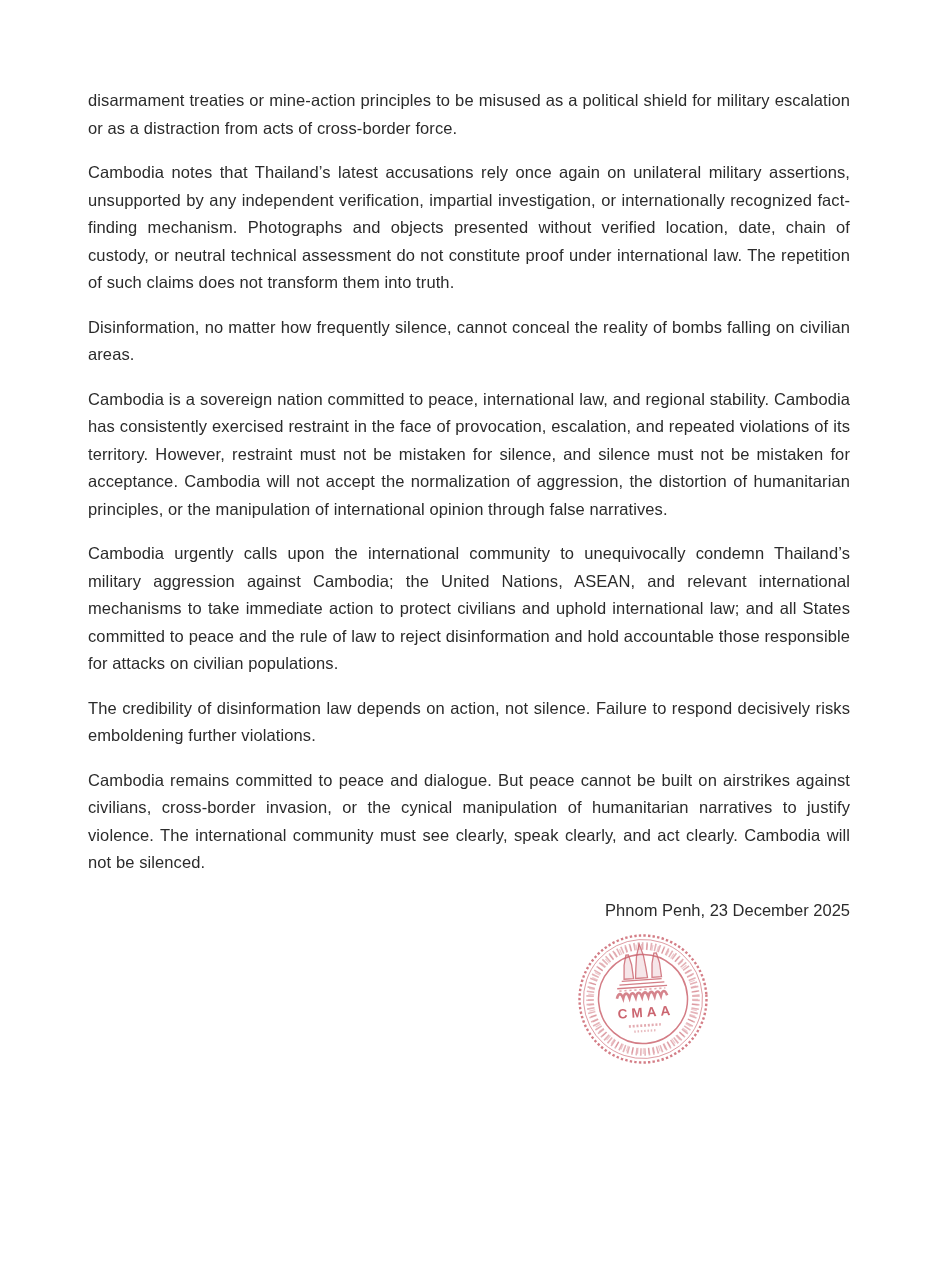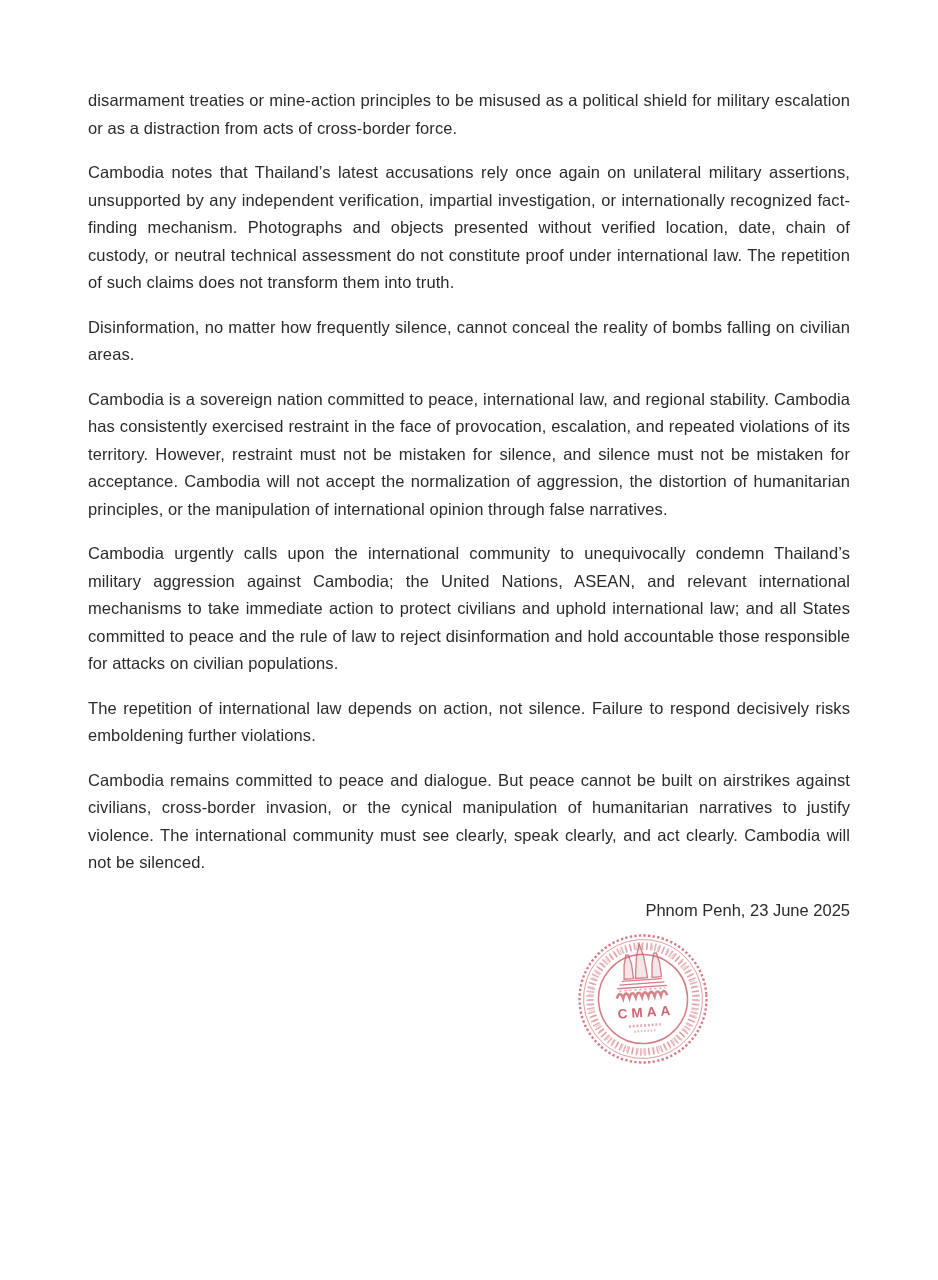--- a/index.html
+++ b/index.html
@@ -56,23 +56,23 @@
 <body>
 
 <div class="page">
 
   <div class="doc-body">
     <p>disarmament treaties or mine-action principles to be misused as a political shield for military escalation or as a distraction from acts of cross-border force.</p>
     <p>Cambodia notes that Thailand’s latest accusations rely once again on unilateral military assertions, unsupported by any independent verification, impartial investigation, or internationally recognized fact-finding mechanism. Photographs and objects presented without verified location, date, chain of custody, or neutral technical assessment do not constitute proof under international law. The repetition of such claims does not transform them into truth.</p>
     <p>Disinformation, no matter how frequently silence, cannot conceal the reality of bombs falling on civilian areas.</p>
     <p>Cambodia is a sovereign nation committed to peace, international law, and regional stability. Cambodia has consistently exercised restraint in the face of provocation, escalation, and repeated violations of its territory. However, restraint must not be mistaken for silence, and silence must not be mistaken for acceptance. Cambodia will not accept the normalization of aggression, the distortion of humanitarian principles, or the manipulation of international opinion through false narratives.</p>
     <p>Cambodia urgently calls upon the international community to unequivocally condemn Thailand’s military aggression against Cambodia; the United Nations, ASEAN, and relevant international mechanisms to take immediate action to protect civilians and uphold international law; and all States committed to peace and the rule of law to reject disinformation and hold accountable those responsible for attacks on civilian populations.</p>
-    <p>The repetition of international law depends on action, not silence. Failure to respond decisively risks emboldening further violations.</p>
+    <p>The credibility of disinformation law depends on action, not silence. Failure to respond decisively risks emboldening further violations.</p>
     <p>Cambodia remains committed to peace and dialogue. But peace cannot be built on airstrikes against civilians, cross-border invasion, or the cynical manipulation of humanitarian narratives to justify violence. The international community must see clearly, speak clearly, and act clearly. Cambodia will not be silenced.</p>
-    <div class="dateline">Phnom Penh, 23 June 2025</div>
+    <div class="dateline">Phnom Penh, 23 December 2025</div>
   </div>
 
   <div class="seal">
     <svg viewBox="0 0 134 134" xmlns="http://www.w3.org/2000/svg">
       <g stroke="#c4505c" fill="none">
 
         <circle cx="67" cy="67" r="63.5" stroke-width="2.4" stroke-dasharray="2.4 2.2" opacity="0.85"></circle>
 
         <circle cx="67" cy="67" r="59.5" stroke-width="0.9" opacity="0.7"></circle>
 

